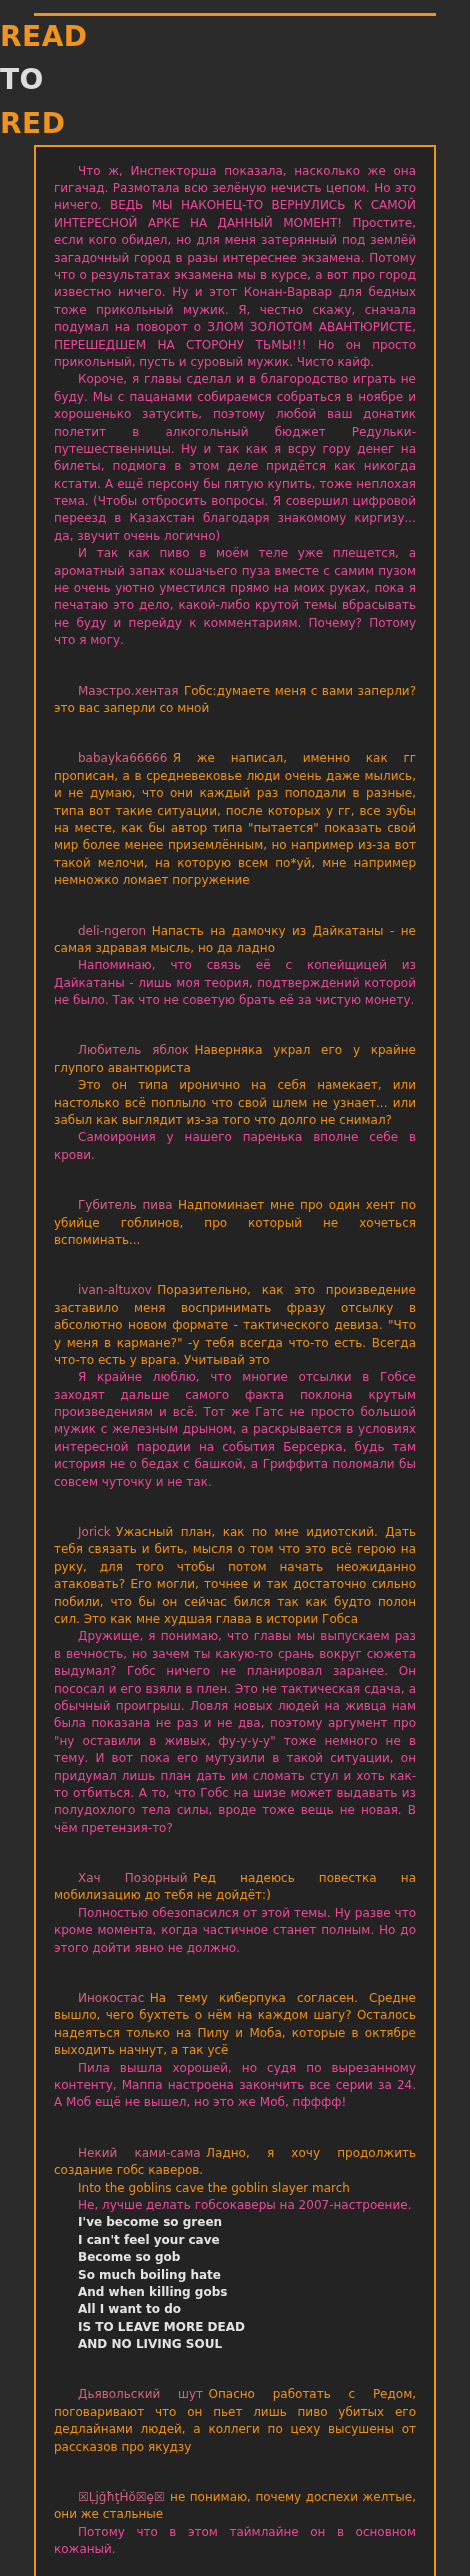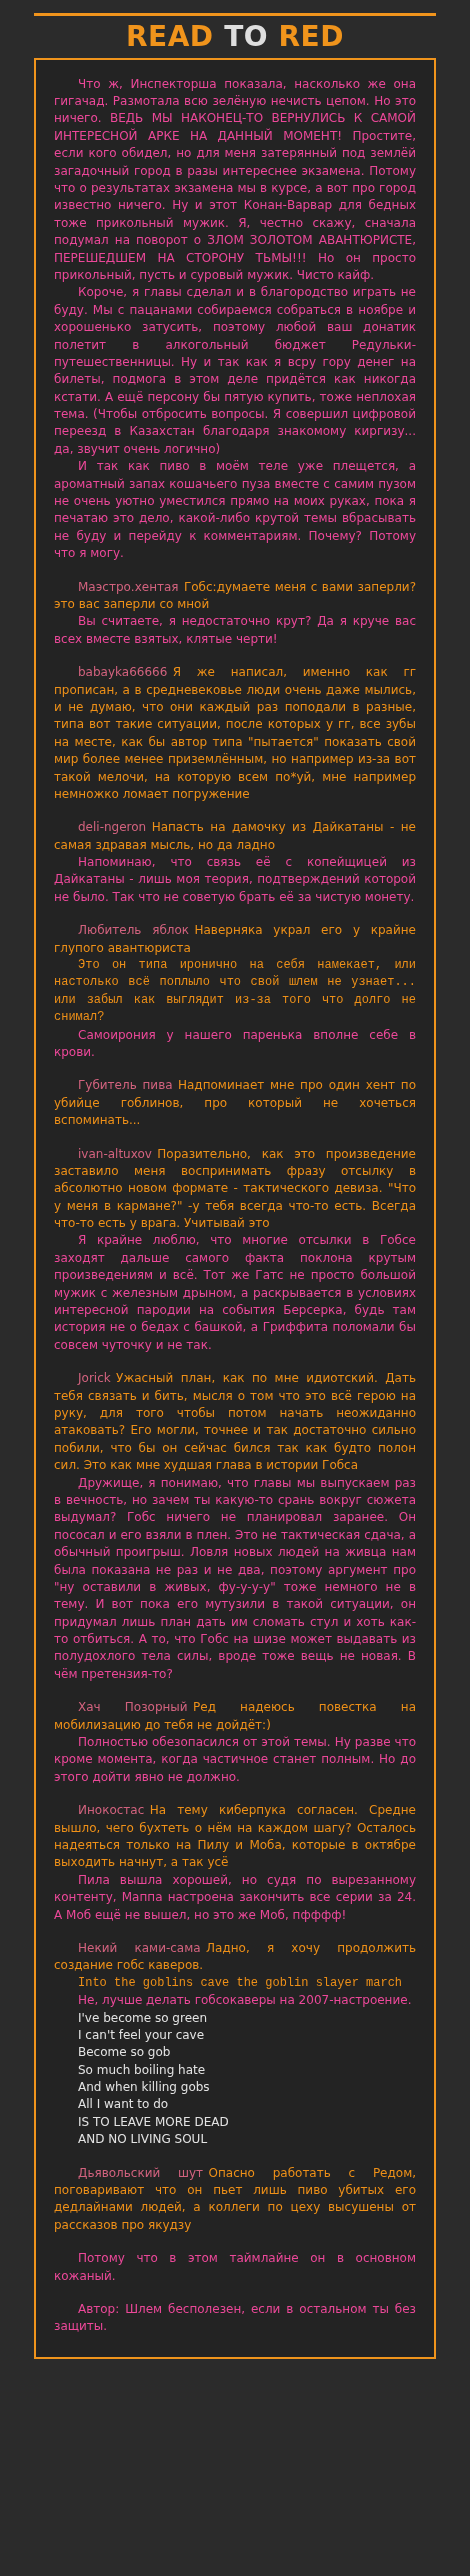--- a/index.html
+++ b/index.html
@@ -18,20 +18,21 @@
   .top-rule { margin-top: 13px; }
   .title-row {
     display: flex;
     justify-content: center;
     align-items: baseline;
     gap: 10.5px;
     padding: 4.2px 0 5.2px 0;
     font-size: 28px;
     font-weight: bold;
     letter-spacing: 0.5px;
+    flex-direction: column;
   }
   .title-orange { color: #f0941c; }
   .title-white  { color: #dedede; }
 
   .content-box {
     margin: 0 34px;
     border: 2.1px solid #f0941c;
     background: #232323;
     padding: 15.7px 18px 21px 18px;
     box-sizing: border-box;
@@ -47,36 +48,37 @@
   }
   .para:first-child { margin-top: 0; }
   .quote {
     color: #ee9018;
     font-size: 12px;
     line-height: 1.45;
     text-align: justify;
     text-indent: 24px;
     margin-top: 15.7px;
   }
-  .quote2 { margin-top: 0; font-family: Liberation Mono, monospace; }
+  .quote2 { margin-top: 0; }
   .username {
     color: #d2627e;
     margin-right: .45em;
   }
   .pre {
     color: #e3e3e3;
     font-size: 12px;
     line-height: 1.45;
     white-space: pre-line;
     text-align: left;
     text-indent: 0;
     padding-left: 24px;
     margin-top: 0;
+    font-weight: bold;
   }
-  .comment { margin-top: 16px; }
+  .comment { margin-top: 33px; }
 </style>
 </head>
 <body>
 
 <div>
 
   <div class="rule top-rule"></div>
 
   <div class="title-row">
     <span class="title-orange">READ</span>
@@ -85,21 +87,20 @@
   </div>
 
   <div class="content-box">
 
     <p class="para">Что ж, Инспекторша показала, насколько же она гигачад. Размотала всю зелёную нечисть цепом. Но это ничего. ВЕДЬ МЫ НАКОНЕЦ-ТО ВЕРНУЛИСЬ К САМОЙ ИНТЕРЕСНОЙ АРКЕ НА ДАННЫЙ МОМЕНТ! Простите, если кого обидел, но для меня затерянный под землёй загадочный город в разы интереснее экзамена. Потому что о результатах экзамена мы в курсе, а вот про город известно ничего. Ну и этот Конан-Варвар для бедных тоже прикольный мужик. Я, честно скажу, сначала подумал на поворот о ЗЛОМ ЗОЛОТОМ АВАНТЮРИСТЕ, ПЕРЕШЕДШЕМ НА СТОРОНУ ТЬМЫ!!! Но он просто прикольный, пусть и суровый мужик. Чисто кайф.</p>
     <p class="para">Короче, я главы сделал и в благородство играть не буду. Мы с пацанами собираемся собраться в ноябре и хорошенько затусить, поэтому любой ваш донатик полетит в алкогольный бюджет Редульки-путешественницы. Ну и так как я всру гору денег на билеты, подмога в этом деле придётся как никогда кстати. А ещё персону бы пятую купить, тоже неплохая тема. (Чтобы отбросить вопросы. Я совершил цифровой переезд в Казахстан благодаря знакомому киргизу... да, звучит очень логично)</p>
     <p class="para">И так как пиво в моём теле уже плещется, а ароматный запах кошачьего пуза вместе с самим пузом не очень уютно уместился прямо на моих руках, пока я печатаю это дело, какой-либо крутой темы вбрасывать не буду и перейду к комментариям. Почему? Потому что я могу.</p>
 
     <div class="comment">
       <p class="quote"><span class="username">Маэстро.хентая</span><span>Гобс:думаете меня с вами заперли?это вас заперли со мной</span></p>
-      <p class="reply">Вы считаете, я недостаточно крут? Да я круче вас всех вместе взятых, клятые черти!</p>
     </div>
 
     <div class="comment">
       <p class="quote"><span class="username">babayka66666</span><span>Я же написал, именно как гг прописан, а в средневековье люди очень даже мылись, и не думаю, что они каждый раз поподали в разные, типа вот такие ситуации, после которых у гг,  все зубы на месте, как бы автор типа "пытается" показать свой мир более менее приземлённым, но например из-за вот такой мелочи, на которую всем по*уй, мне например немножко ломает погружение</span></p>
     </div>
 
     <div class="comment">
       <p class="quote"><span class="username">deli-ngeron</span><span>Напасть на дамочку из Дайкатаны - не самая здравая мысль, но да ладно</span></p>
       <p class="reply">Напоминаю, что связь её с копейщицей из Дайкатаны - лишь моя теория, подтверждений которой не было. Так что не советую брать её за чистую монету.</p>
     </div>
@@ -146,20 +147,21 @@
 All I want to do
 IS TO LEAVE MORE DEAD
 AND NO LIVING SOUL</div>
     </div>
 
     <div class="comment">
       <p class="quote"><span class="username">Дьявольский шут</span><span>Опасно работать с Редом, поговаривают что он пьет лишь пиво убитых его дедлайнами людей, а коллеги по цеху высушены от рассказов про якудзу</span></p>
     </div>
 
     <div class="comment">
+      <p class="quote"><span class="username">☒ĻjğħţĤŏ☒ȩ☒</span><span>не понимаю, почему доспехи желтые, они же стальные</span></p>
       <p class="reply">Потому что в этом таймлайне он в основном кожаный.</p>
     </div>
 
     <div class="comment">
       <p class="reply">Автор: Шлем бесполезен, если в остальном ты без защиты.</p>
 
     </div>
 
   </div>
 

